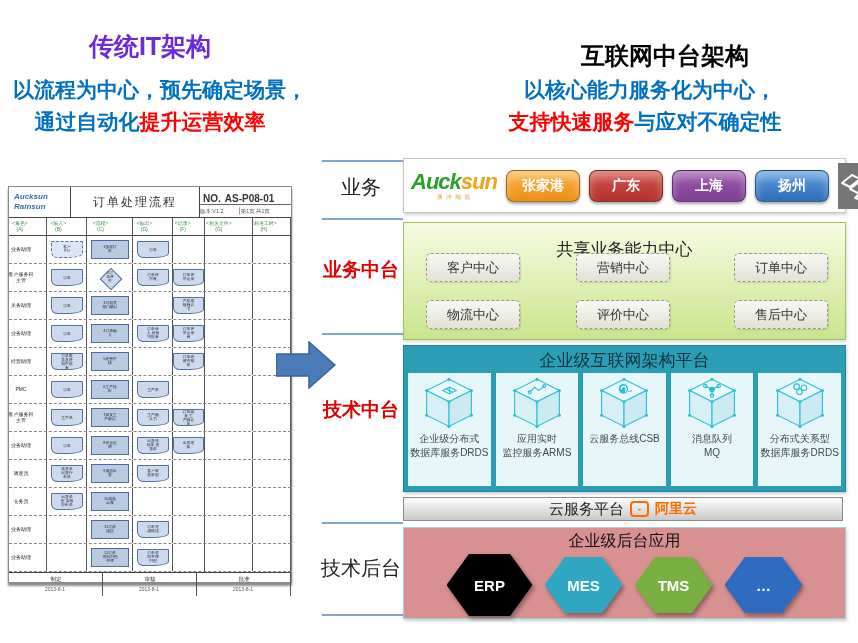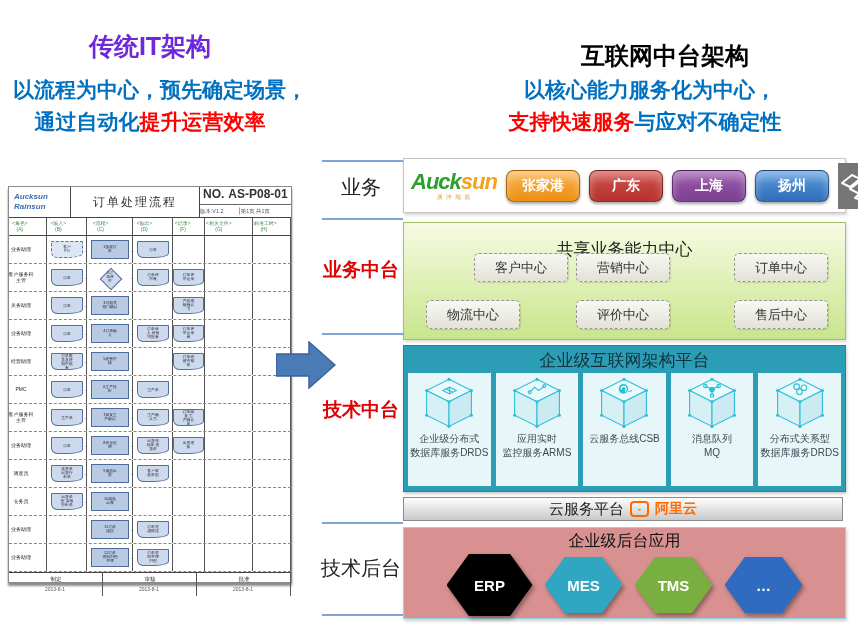--- a/index.html
+++ b/index.html
@@ -83,22 +83,22 @@
   
   .fc{position:absolute;left:8px;top:186px;width:284px;height:397px;background:#fff;
       border:1px solid #8A8A8A;box-sizing:border-box;box-shadow:0 3px 2px rgba(0,0,0,.45);}
   .fc-header{display:flex;height:30px;border-bottom:1px solid #444;}
   .fc-logos{width:62px;border-right:1px solid #444;display:flex;flex-direction:column;
             justify-content:center;padding-left:5px;box-sizing:border-box;}
   .fc-logo{font-size:8px;font-weight:bold;font-style:italic;color:#3A6FB0;line-height:1.25;}
   .fc-title{flex:1;display:flex;align-items:center;justify-content:center;font-size:12px;
             letter-spacing:2px;color:#333;}
   .fc-no{width:92px;border-left:1px solid #444;display:flex;flex-direction:column;box-sizing:border-box;}
-  .fc-no-top{flex:1;display:flex;align-items:flex-start;padding-left:3px;gap:4px;color:#333;
-             font-size:12px;font-weight:bold;white-space:nowrap;}
+  .fc-no-top{flex:1;display:flex;align-items:flex-end;padding-left:3px;gap:4px;color:#333;
+             font-size:10px;font-weight:bold;white-space:nowrap;}
   .fc-no-bottom{height:12px;border-top:1px solid #666;display:flex;align-items:center;}
   .fc-meta{flex:1;font-size:9px;color:#555;white-space:nowrap;transform:scale(.6);
            transform-origin:left center;line-height:1;}
   .fc-meta--r{border-left:1px solid #666;padding-left:2px;height:100%;display:flex;align-items:center;}
   .fc-colhead{display:flex;height:17px;border-bottom:1px solid #444;}
   .fc-colcell{border-right:1px solid #555;display:flex;align-items:center;justify-content:center;
               overflow:hidden;box-sizing:border-box;}
   .fc-colinner{width:180%;margin-left:-40%;transform:scale(.55);text-align:center;color:#3E8C4A;
                line-height:1.15;font-size:9px;white-space:nowrap;}
   .fc-body{}
@@ -536,21 +536,21 @@
         <path d="M4 12 L14 4 L22 8 L12 16 Z"></path>
         <path d="M12 18 L22 10 L30 14 L20 22 Z"></path>
         <path d="M17 27 L23 21 L30 24 L24 29 Z"></path>
       </svg>
     </div>
   </div>
 
   <div class="green-box">
     <div class="green-title">共享业务能力中心</div>
     <div id="center-buttons">
-        <div class="center-btn" style="left: 22px; top: 30px; margin-left: 48px;">客户中心</div>
+        <div class="center-btn" style="left: 22px; top: 30px;">客户中心</div>
         <div class="center-btn" style="left: 172px; top: 30px;">营销中心</div>
         <div class="center-btn" style="left: 330px; top: 30px;">订单中心</div>
         <div class="center-btn" style="left: 22px; top: 77px;">物流中心</div>
         <div class="center-btn" style="left: 172px; top: 77px;">评价中心</div>
         <div class="center-btn" style="left: 330px; top: 77px;">售后中心</div>
       </div>
   </div>
 
   <div class="teal-box">
     <div class="teal-title">企业级互联网架构平台</div>

